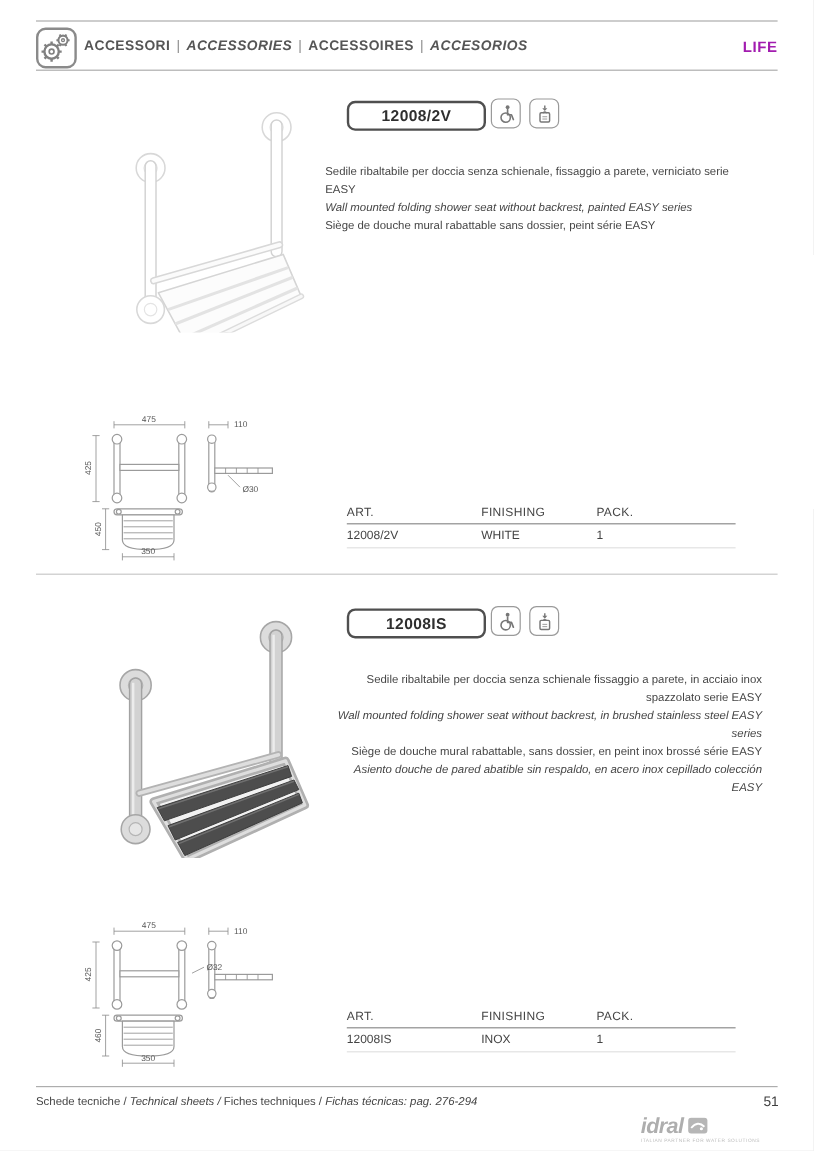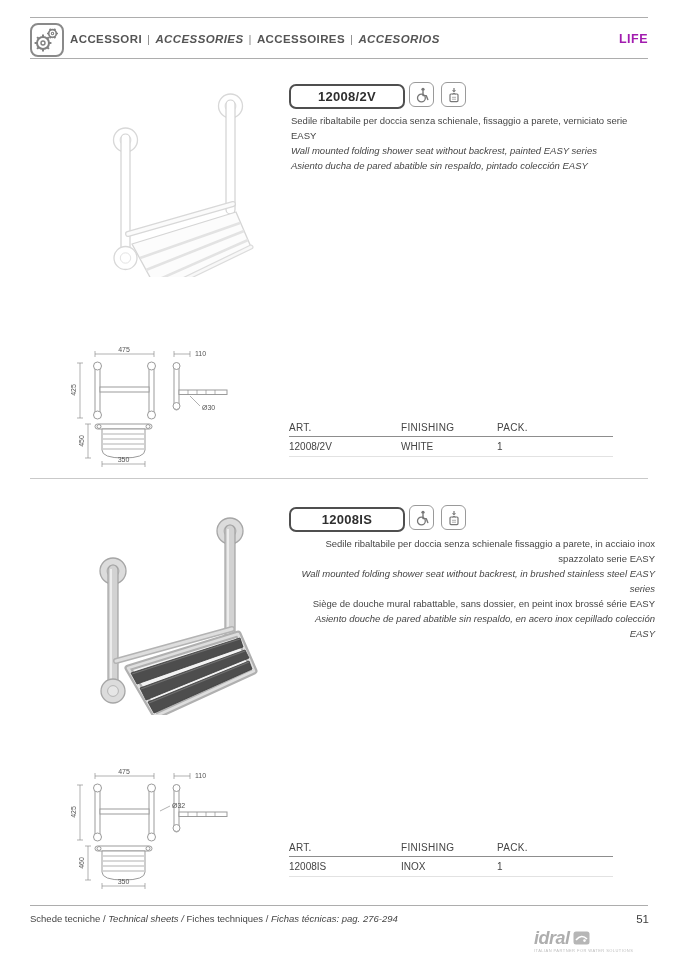--- a/index.html
+++ b/index.html
@@ -15,21 +15,21 @@
              letter-spacing:.4px;color:#555;white-space:nowrap;}
   .hdr-title .sep{color:#8a8a8a;font-weight:normal;padding:0 5px;}
   .hdr-title .it{font-style:italic;}
   .hdr-life{position:absolute;right:30px;top:32px;font-size:12.5px;font-weight:bold;color:#a21caf;letter-spacing:.5px;}
 
   
   .code-badge{position:absolute;left:289px;width:112px;height:21px;border:2px solid #4f4f4f;border-radius:7px;
               display:flex;align-items:center;justify-content:center;font-size:13px;font-weight:bold;color:#2f2f2f;letter-spacing:.3px;}
   .cert{position:absolute;width:25px;height:25px;border:1.5px solid #9a9a9a;border-radius:6px;
         box-sizing:border-box;display:flex;align-items:center;justify-content:center;background:#fff;}
-  .desc{position:absolute;left:291px;width:364px;font-size:9.5px;line-height:15px;color:#454545;}
+  .desc{position:absolute;left:271px;width:364px;font-size:9.5px;line-height:15px;color:#454545;margin-top:23px;}
   .desc p{margin:0;}
   .desc .it{font-style:italic;}
 
   
   .spec-table{position:absolute;left:289px;width:324px;font-size:10px;color:#444;}
   .trow{display:grid;grid-template-columns:112px 96px 1fr;align-items:center;}
   .trow.head{height:17px;letter-spacing:.3px;border-bottom:1px solid #8d8d8d;}
   .trow.body{height:19px;border-bottom:1px solid #e2e2e2;}
 
   
@@ -104,21 +104,21 @@
       <path d="M6.4,7.2 Q8,5.4 9.6,7.2" stroke="#777" stroke-width="1" fill="none"></path>
       <rect x="4" y="7" width="8" height="7.6" rx="1" stroke="#777" stroke-width="1.2" fill="none"></rect>
       <line x1="6" y1="10.3" x2="10" y2="10.3" stroke="#999" stroke-width=".8"></line>
       <line x1="6" y1="12.2" x2="10" y2="12.2" stroke="#999" stroke-width=".8"></line>
     </svg>
   </div>
 
   <div class="desc" style="top:113px;">
     <p>Sedile ribaltabile per doccia senza schienale, fissaggio a parete, verniciato serie EASY</p>
     <p class="it">Wall mounted folding shower seat without backrest, painted EASY series</p>
-    <p class="it">Asiento ducha de pared abatible sin respaldo, pintado colección EASY</p>
+    <p>Siège de douche mural rabattable sans dossier, peint série EASY</p>
   </div>
 
   <svg class="tech" style="left:48px;top:82px;" width="215" height="195" viewBox="0 0 215 195">
 
     <circle cx="182.5" cy="24" r="12" fill="#fff" stroke="#d8d8d8" stroke-width="1.3"></circle>
     <circle cx="182.5" cy="24" r="5.5" fill="#fff" stroke="#e4e4e4" stroke-width="1"></circle>
     <rect x="178" y="18" width="9" height="114" rx="4.5" fill="#fff" stroke="#d2d2d2" stroke-width="1.2"></rect>
 
     <circle cx="77.5" cy="58" r="12" fill="#fff" stroke="#d8d8d8" stroke-width="1.3"></circle>
     <circle cx="77.5" cy="58" r="5.5" fill="#fff" stroke="#e4e4e4" stroke-width="1"></circle>

